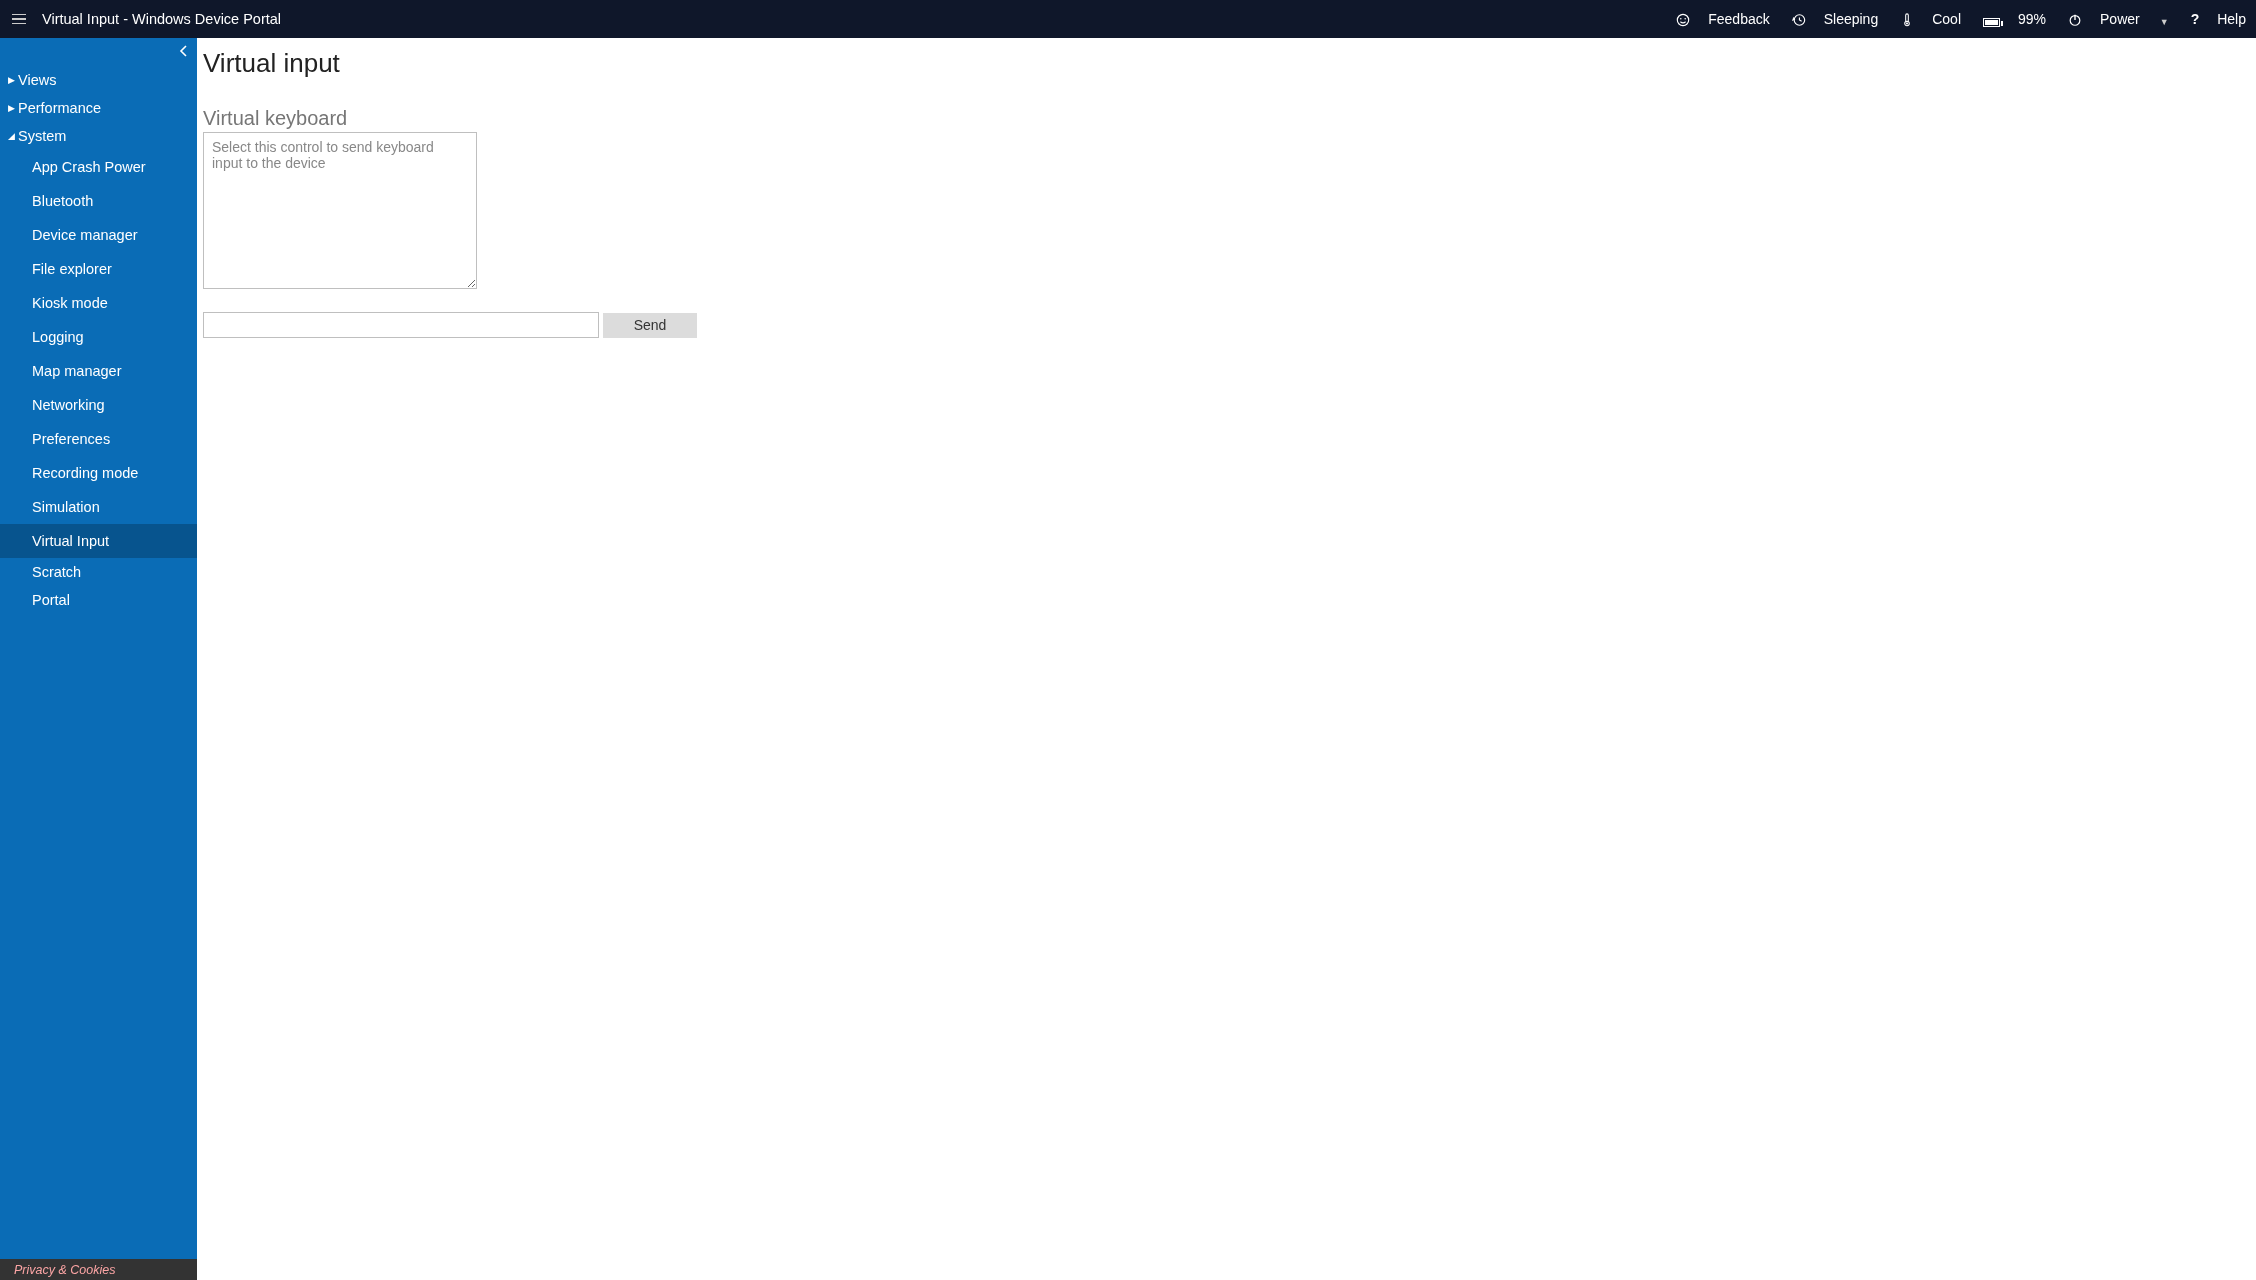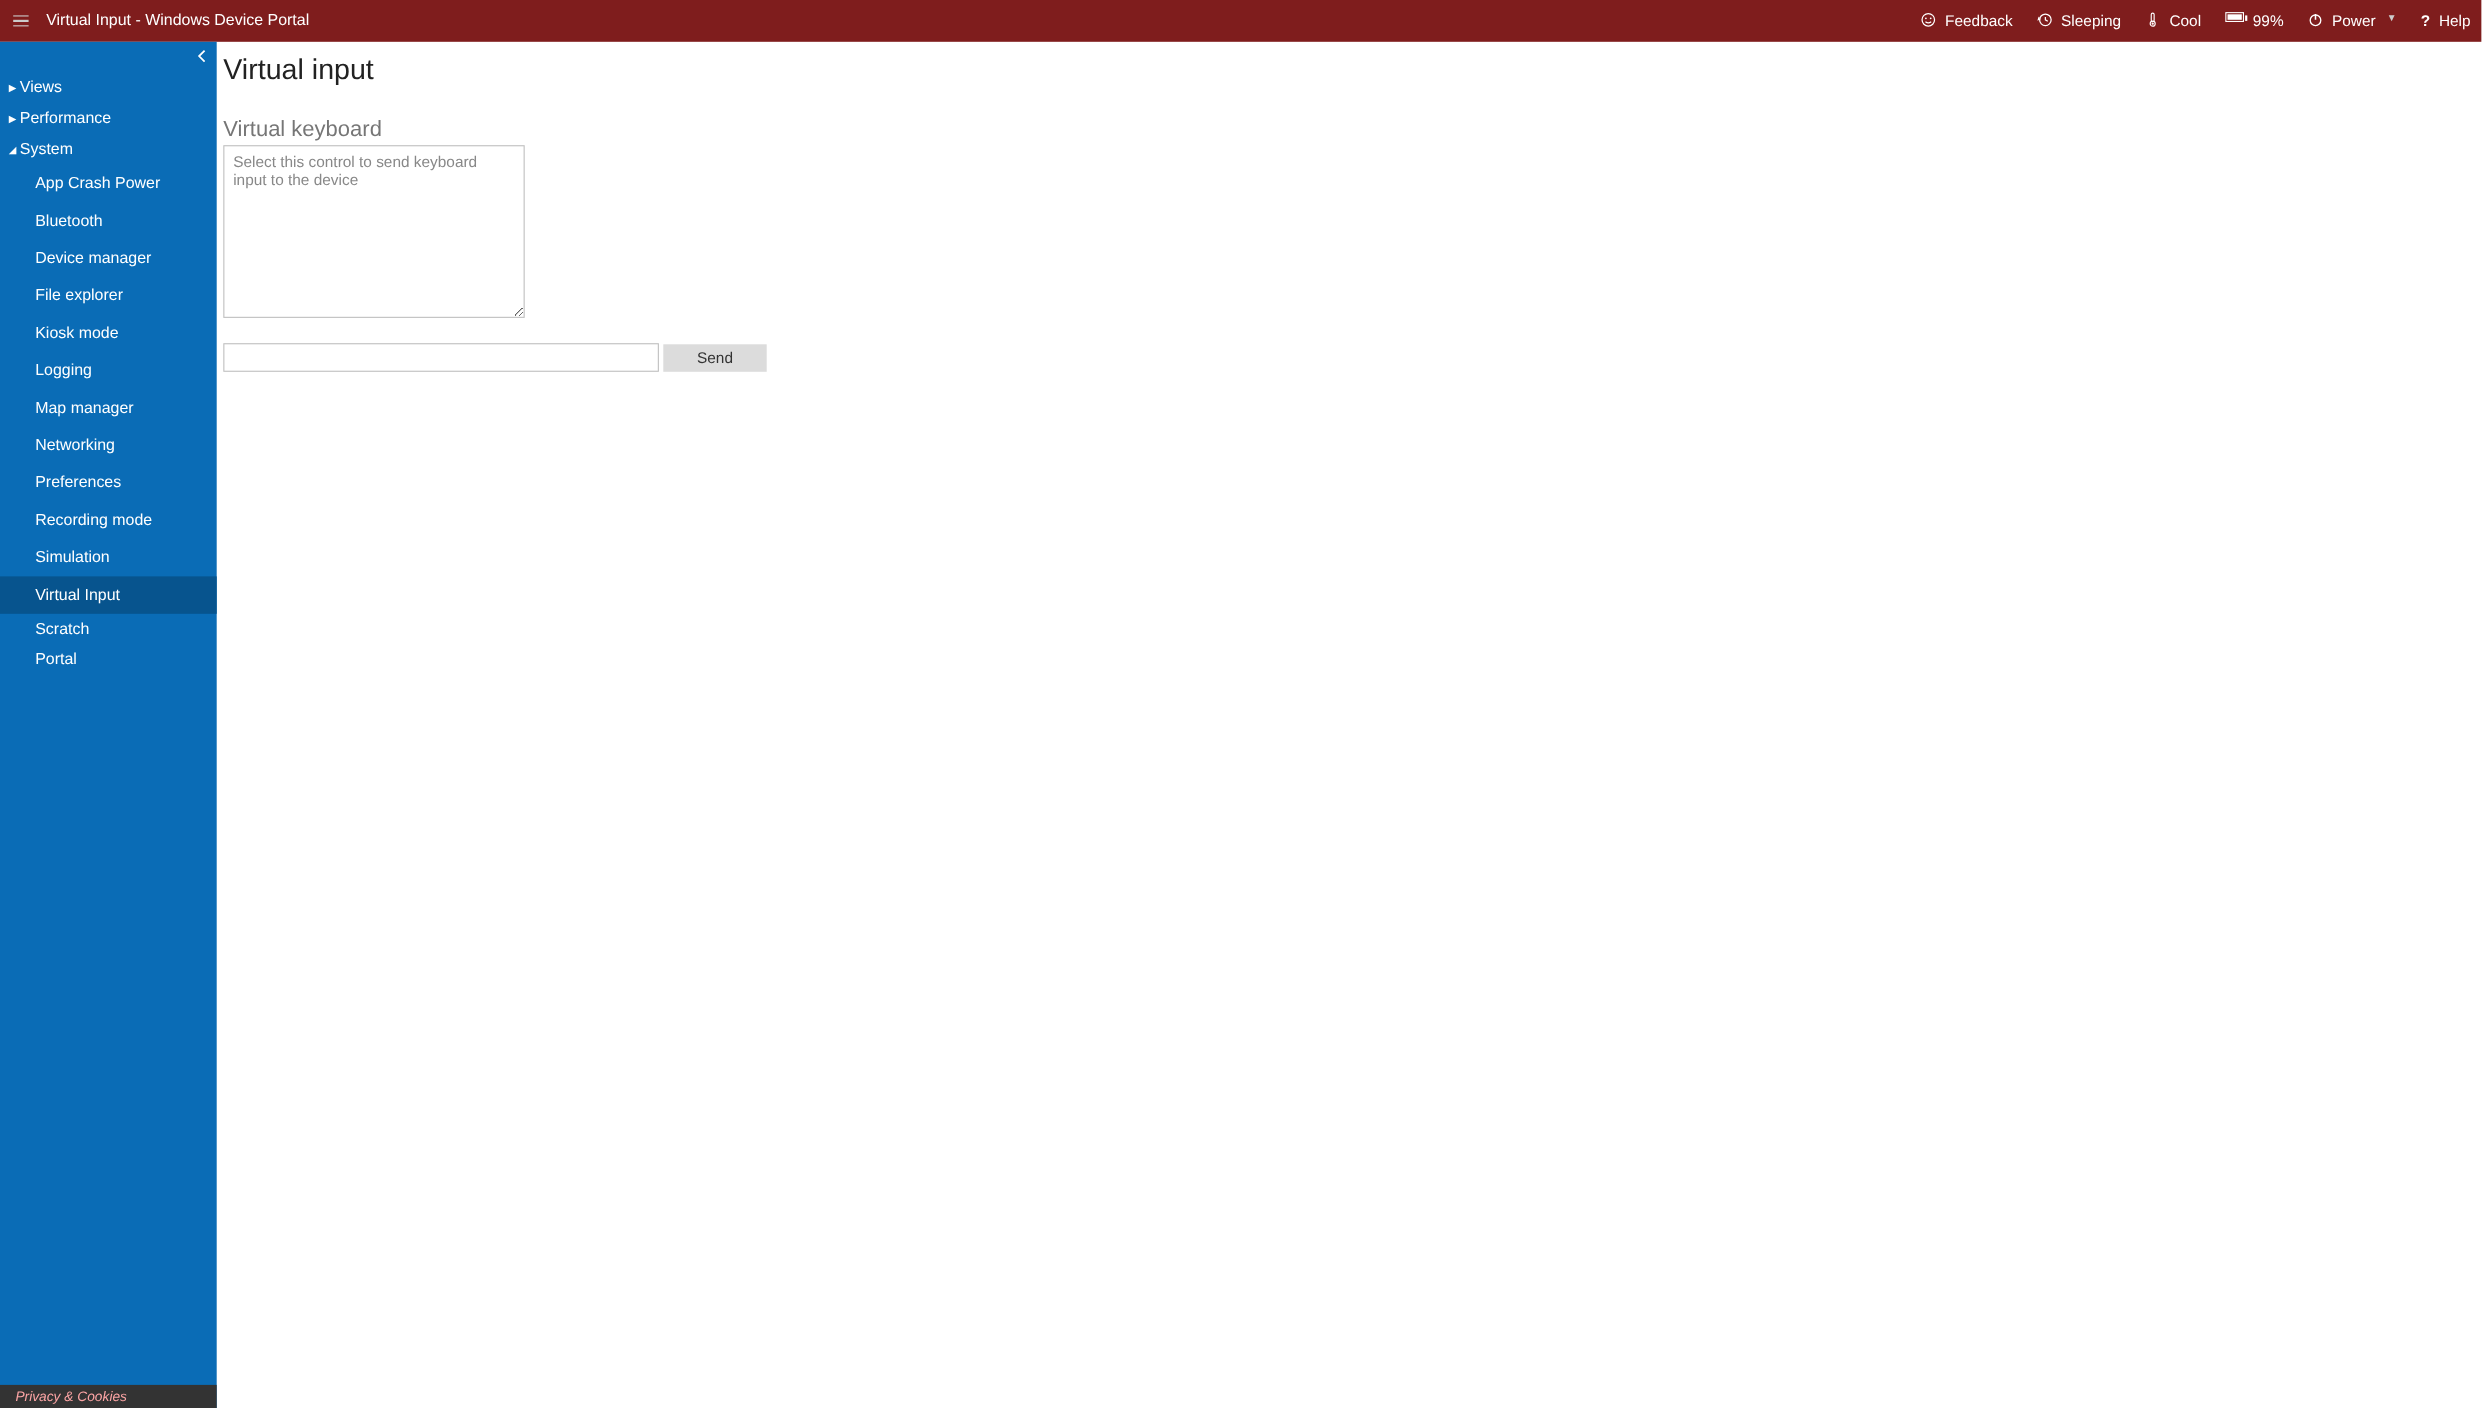--- a/index.html
+++ b/index.html
@@ -6,30 +6,30 @@
   html, body {
     margin: 0; padding: 0; height: 100%; width: 100%;
     font-family: "Segoe UI", Arial, sans-serif;
     font-size: 14px; color: #333; background: #fff;
   }
   .root {
     display: flex; flex-direction: column; height: 100vh; width: 100vw;
   }
   
   .topbar {
-    height: 38px; background: #7f1d1d; color: #fff;
+    height: 38px; background: #0f172a; color: #fff;
     display: flex; align-items: center; padding: 0 10px;
     flex-shrink: 0;
   }
   .topbar-left { display: flex; align-items: center; gap: 14px; }
   .hamburger { cursor: pointer; display: flex; flex-direction: column; gap: 3px; padding: 4px 2px;}
   .hamburger span { display: block; width: 14px; height: 1.5px; background: #ccc; }
   .topbar-title { font-size: 14.5px; color: #fff; }
   .topbar-right { margin-left: auto; display: flex; align-items: center; gap: 22px; }
-  .status-item { display: flex; align-items: flex-start; gap: 8px; font-size: 14px; color: #fff; cursor: pointer;}
+  .status-item { display: flex; align-items: flex-end; gap: 18px; font-size: 14px; color: #fff; cursor: pointer;}
   .status-item svg { width: 14px; height: 14px; }
   .dropdown-caret { font-size: 9px; margin-left: 2px; color:#ccc;}
   
   .body { flex: 1 1 auto; display: flex; min-height: 0; }
   
   .sidebar {
     width: 197px; background: #0a6cb6; color: #fff;
     display: flex; flex-direction: column; position: relative;
     flex-shrink: 0;
   }

